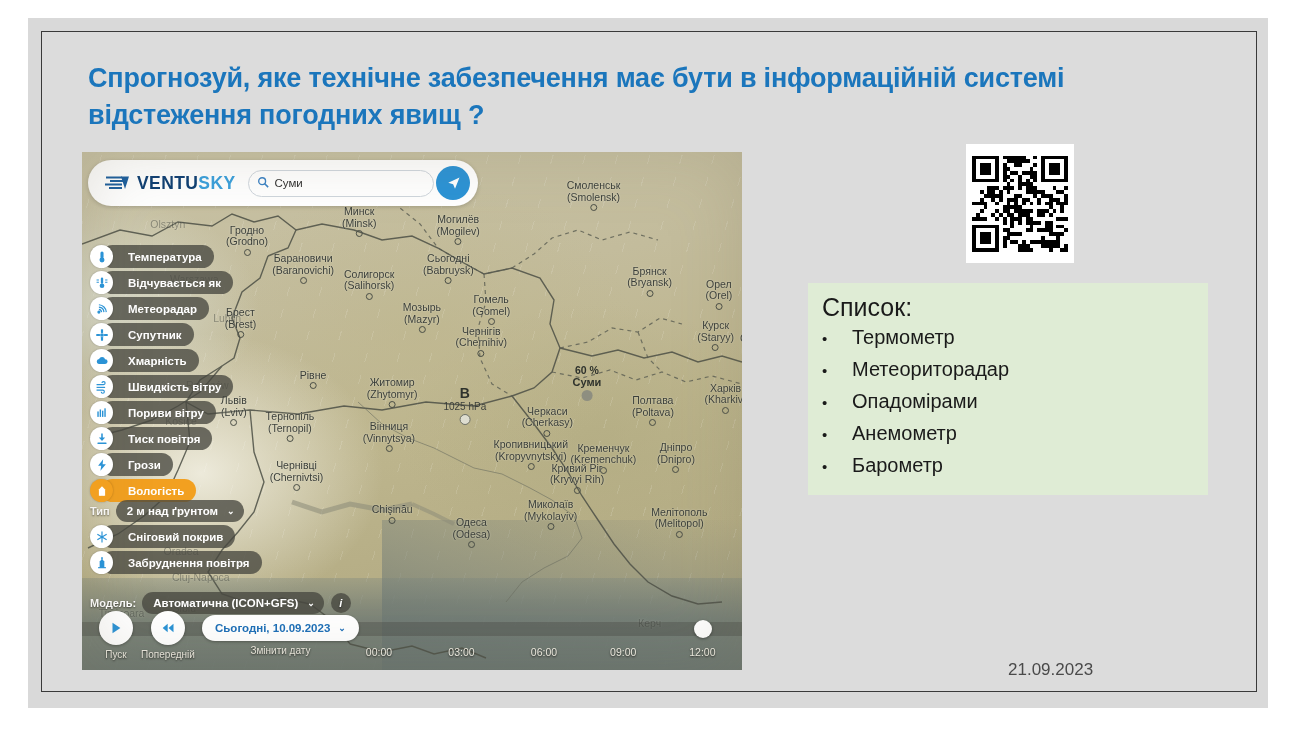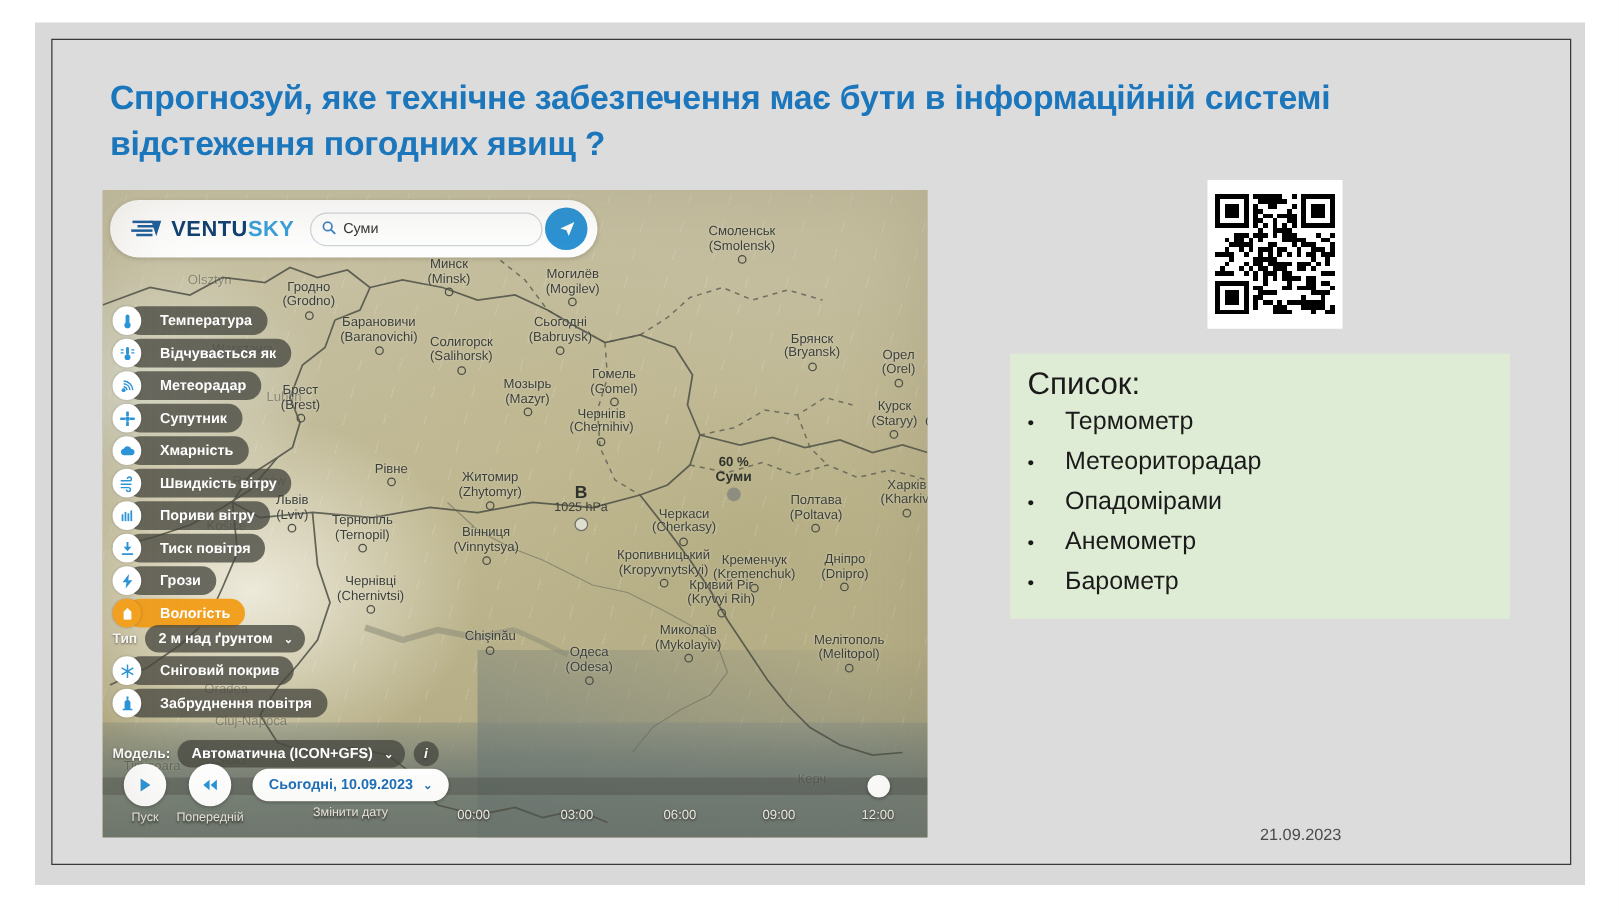--- a/index.html
+++ b/index.html
@@ -252,21 +252,21 @@
   .listbox li {
     font-size: 20px; color: #1a1a1a;
     line-height: 31px;
     display: flex; align-items: baseline;
   }
   .listbox li .bul { width: 30px; display: inline-block; font-size: 15px; }
 
   
   .footdate {
     position: absolute; left: 1008px; top: 660px;
-    font-size: 13px; color: #4a4a4a;
+    font-size: 17px; color: #4a4a4a;
   }
 </style>
 </head>
 <body>
 
 <div id="root">
 
   <div class="slide-bg"></div>
   <div class="slide-frame"></div>
 

